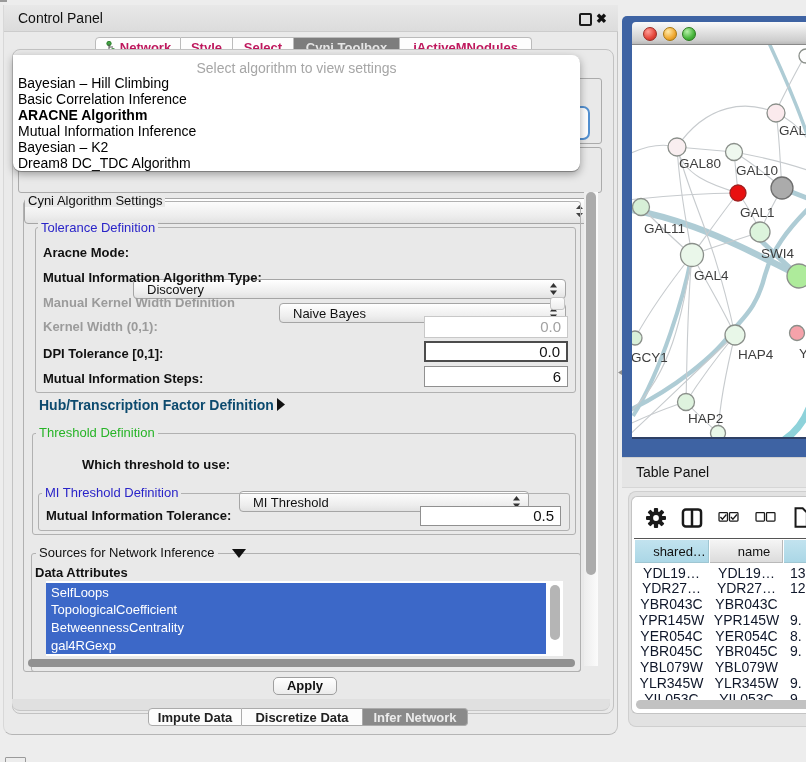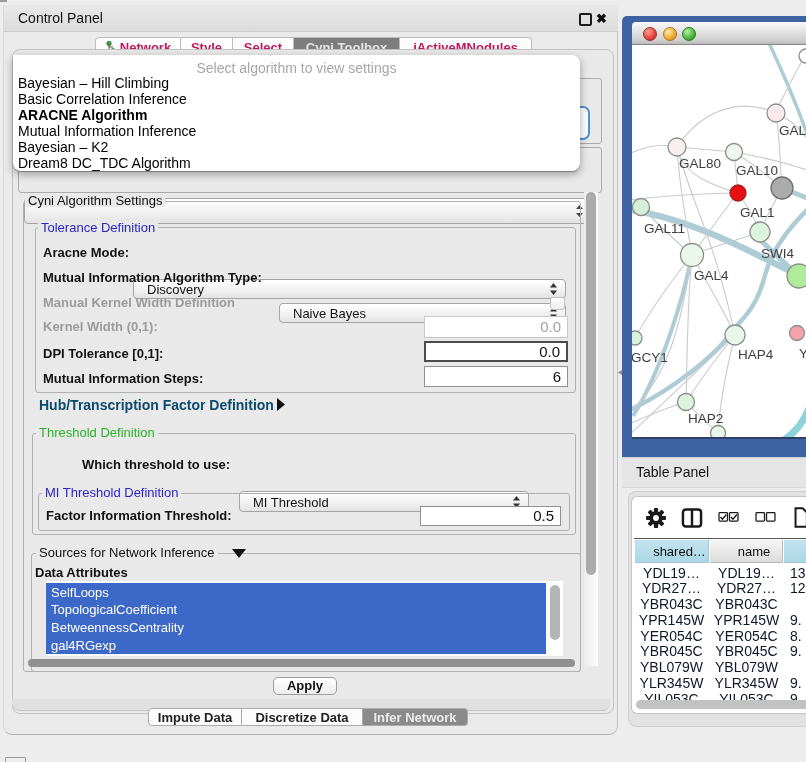--- a/index.html
+++ b/index.html
@@ -143,21 +143,21 @@
       <span class="ct">MI Threshold</span>
       <svg class="spin" viewBox="0 0 7 12">
         <path d="M3.5 0 L7 4.5 L0 4.5 Z" fill="#333"></path>
         <path d="M3.5 12 L7 7.5 L0 7.5 Z" fill="#333"></path>
       </svg>
     </div>
 
     <div class="abs gbox" style="left:38px;top:493px;width:530px;height:36px;"></div>
     <div class="abs gtitle" style="left:42px;top:486px;color:#2a24c8;">MI Threshold Definition</div>
 
-    <div class="lbl" style="left:46px;top:508px;">Factor Information Threshold:</div>
+    <div class="lbl" style="left:46px;top:508px;">Mutual Information Tolerance:</div>
     <div class="field" style="left:420px;top:506px;width:141px;height:20px;border-color:#909090;line-height:18px;font-size:15px;">0.5</div>
 
     <div class="abs gbox" style="left:31px;top:553px;width:548px;height:117px;"></div>
     <div class="abs gtitle" style="left:36px;top:546px;color:#111;">Sources for Network Inference</div>
     <svg class="abs" style="left:232px;top:549px;" width="14" height="9" viewBox="0 0 14 9">
       <path d="M0 0 L14 0 L7 9 Z" fill="#111"></path>
     </svg>
 
     <div class="lbl" style="left:35px;top:565px;">Data Attributes</div>
 

